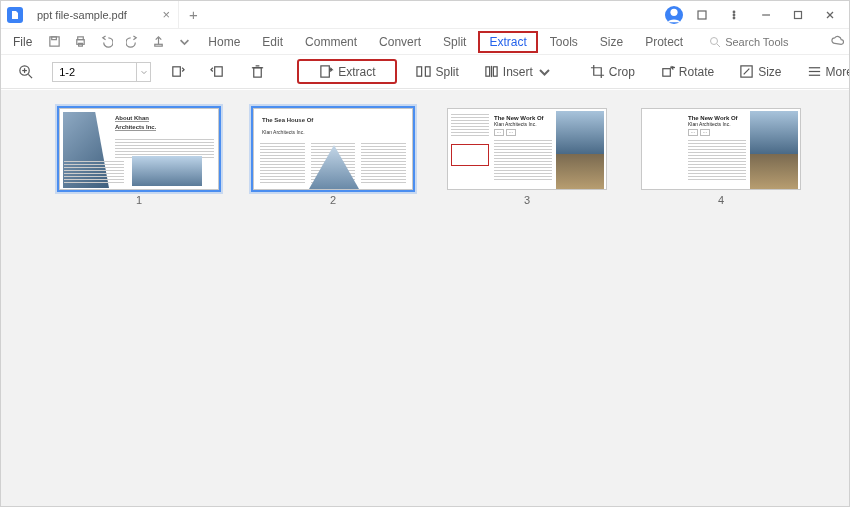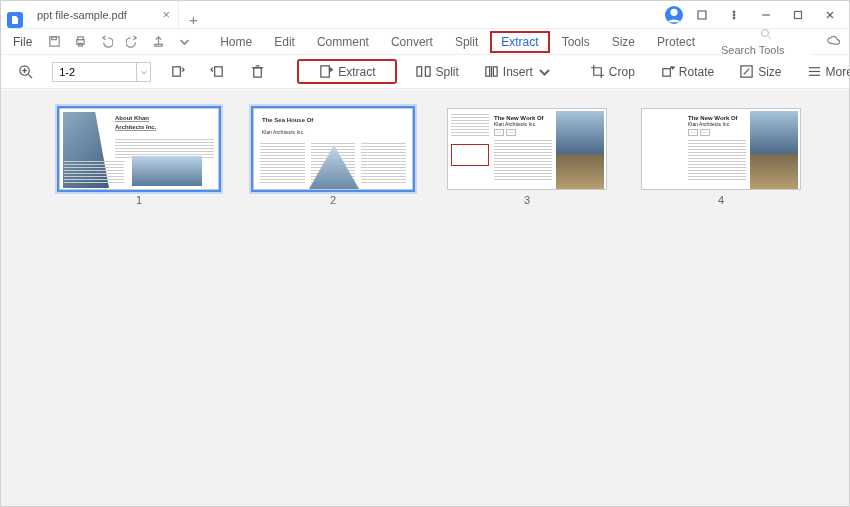--- a/index.html
+++ b/index.html
@@ -1,39 +1,39 @@
 <!DOCTYPE html>
 <html><head>
 <meta charset="utf-8">
 <style>
 * { box-sizing: border-box; margin: 0; padding: 0; font-family: "Segoe UI", Arial, sans-serif; }
 body { width: 850px; height: 507px; background: #fff; overflow: hidden; border: 1px solid #d0d0d0; }
 
-.titlebar { height: 28px; display: flex; align-items: flex-end; background: #fff; border-bottom: 1px solid #eee; }
+.titlebar { height: 28px; display: flex; align-items: center; background: #fff; border-bottom: 1px solid #eee; }
 .app-logo { width: 16px; height: 16px; background: #3b82f6; border-radius: 3px; margin: 0 6px; display:flex; align-items:center; justify-content:center; }
 .app-logo svg { width:10px; height:10px; }
 .tab { display: flex; align-items: center; gap: 8px; padding: 0 8px; height: 100%; font-size: 11px; color: #555; border-right: 1px solid #eee; min-width: 150px; }
 .tab-close { color:#888; font-size:13px; cursor:pointer; margin-left:auto; }
 .new-tab { color:#888; font-size:15px; padding:0 10px; cursor:pointer; }
 .titlebar-spacer { flex:1; }
 .win-controls { display:flex; align-items:center; gap:6px; padding-right:6px; height:100%; }
 .avatar { width:18px; height:18px; border-radius:50%; background:#3b82f6; display:flex; align-items:center; justify-content:center; color:#fff; font-size:10px; }
 .win-btn { width:26px; height:26px; display:flex; align-items:center; justify-content:center; color:#555; font-size:11px; cursor:pointer; }
 .win-btn svg { width:10px; height:10px; stroke:#666; stroke-width:1.2; fill:none; }
 
 .menubar { height: 26px; display:flex; align-items:center; padding:0 6px; border-bottom:1px solid #eee; font-size:12px; color:#555; gap:2px; }
 .file-label { padding:0 6px; }
 .qa-group { display:flex; align-items:center; gap:6px; margin-left:4px; }
 .qa-btn { width:20px; height:20px; display:flex; align-items:center; justify-content:center; color:#9ca3af; cursor:pointer; }
 .qa-btn svg { width:13px; height:13px; stroke:#888; stroke-width:1.3; fill:none; }
 .menubar-spacer { flex:1; }
 .menu-items { display:flex; align-items:center; gap:2px;text-align:center; }
 .menu-item { padding:3px 10px; cursor:pointer; color:#666; }
 .menu-item.active { color:#2563eb; border:2px solid #c02626; padding:2px 9px; }
-.search-wrap { display:flex; align-items:center; gap:4px; color:#aaa; margin-left:14px;flex-direction:column; }
+.search-wrap { display:flex; align-items:center; gap:4px; color:#aaa; margin-left:14px; }
 .search-wrap input { border:none; outline:none; font-size:11px; color:#888; width:90px; }
 .right-icons { display:flex; gap:8px; margin-left:10px; }
 
 .toolbar { height: 34px; display:flex; align-items:center; padding:0 8px; gap:13px; border-bottom:1px solid #e5e5e5; font-size:12px; color:#555; justify-content:center; }
 .tool-btn { display:flex; align-items:center; gap:4px; padding:3px 6px; cursor:pointer; border-radius:3px; }
 .tool-btn svg { width:15px; height:15px; stroke:#555; stroke-width:1.3; fill:none; }
 .tool-btn.highlight { border:2px solid #c02626; padding:3px 20px; }
 .page-range { width:85px; height:20px; border:1px solid #ccc; font-size:11px; padding:0 6px; outline:none; }
 .range-dd { width:14px; height:20px; border:1px solid #ccc; border-left:none; display:flex; align-items:center; justify-content:center; cursor:pointer; }
 .range-dd svg { width:8px; height:8px; stroke:#888; fill:none; }

